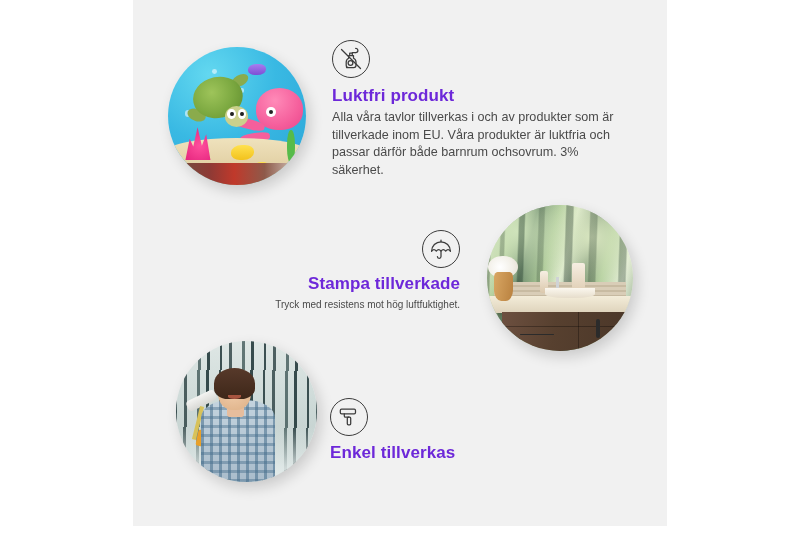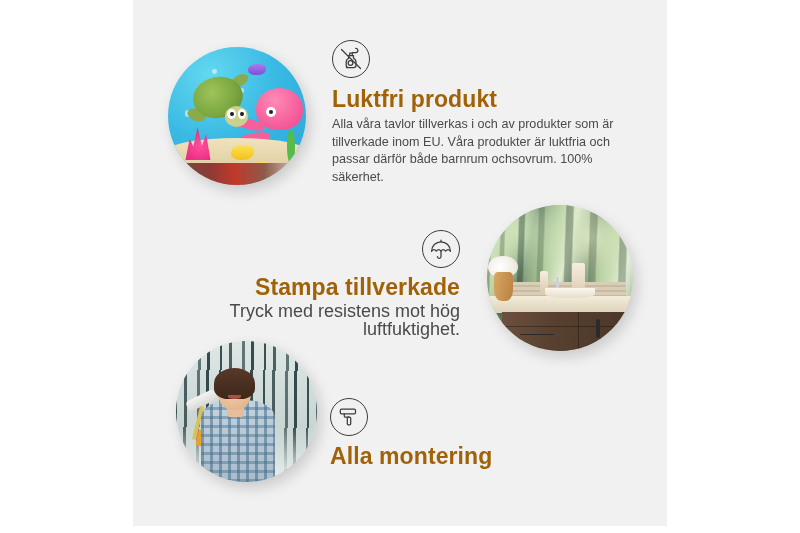--- a/index.html
+++ b/index.html
@@ -241,40 +241,40 @@
     border: 1.6px solid #3c3c3c;
     border-radius: 50%;
     display: flex;
     align-items: center;
     justify-content: center;
     box-sizing: border-box;
   }
   .feat-icon svg { display:block; }
 
   .feat-title {
-    font-size: 23px;
+    font-size: 17px;
     font-weight: bold;
-    color: #a16207;
+    color: #6d28d9;
     letter-spacing: 0.1px;
   }
   .feat-body {
     font-size: 12.6px;
     line-height: 17.6px;
     color: #4a4a4a;
   }
 
   
   #feature-odourless { left: 332px; top: 40px; width: 296px; }
   #feature-odourless .feat-title { margin: 8px 0 3px 0; }
 
   
   #feature-waterproof { left: 212px; top: 230px; width: 248px; text-align: right; }
   #feature-waterproof .feat-icon { margin-left: auto; }
   #feature-waterproof .feat-title { margin: 6px 0 2px 0; }
-  #feature-waterproof .feat-body { font-size: 18px; }
+  #feature-waterproof .feat-body { font-size: 10px; }
 
   
   #feature-easy-mount { left: 330px; top: 398px; width: 230px; }
   #feature-easy-mount .feat-title { margin: 7px 0 2px 0; }
   #feature-easy-mount .feat-body { font-size: 12.8px; }
 </style>
 </head>
 <body>
 
 <div id="page">
@@ -315,21 +315,21 @@
       <svg width="26" height="26" viewBox="0 0 26 26" fill="none" stroke="#3c3c3c" stroke-width="1.25" stroke-linecap="round" stroke-linejoin="round">
         <path d="M8.5 21.5h7.2c1.3 0 2.3-1 2.3-2.3v-3.1c0-1.7-1-3.2-2.5-3.9V9.6h-4.8v2.6c-1.5.7-2.5 2.2-2.5 3.9v3.1c0 1.3 1 2.3 2.3 2.3z"></path>
         <path d="M11.7 9.6V7.2h2.6v2.4"></path>
         <path d="M14.3 6.6h3.4"></path>
         <path d="M17.7 6.6c1.2 0 2.2-.9 2.2-2.1s-1-2.1-2.2-2.1"></path>
         <circle cx="12.5" cy="17" r="2.4"></circle>
         <path d="M3.5 3.5l19 19"></path>
       </svg>
     </div>
     <div class="feat-title">Luktfri produkt</div>
-    <div class="feat-body">Alla våra tavlor tillverkas i och av produkter som är tillverkade inom EU. Våra produkter är luktfria och passar därför både barnrum ochsovrum. 100% säkerhet.</div>
+    <div class="feat-body">Alla våra tavlor tillverkas i och av produkter som är tillverkade inom EU. Våra produkter är luktfria och passar därför både barnrum ochsovrum. 3% säkerhet.</div>
   </div>
 
   <div class="photo-circle" id="circle-bathroom">
     <div class="photo-inner">
       <div class="bath-wall"></div>
       <div class="bath-backsplash"></div>
       <div class="bath-bottle" style="left:36%;bottom:40%;width:6%;height:15%"></div>
       <div class="bath-bottle" style="left:58%;bottom:38%;width:9%;height:22%"></div>
       <div class="bath-faucet"></div>
       <div class="bath-counter"></div>
@@ -374,16 +374,16 @@
   </div>
 
   <div class="feature" id="feature-easy-mount">
     <div class="feat-icon">
       <svg width="26" height="26" viewBox="0 0 26 26" fill="none" stroke="#3c3c3c" stroke-width="1.25" stroke-linecap="round" stroke-linejoin="round">
         <rect x="4.3" y="5.2" width="15.2" height="4.6" rx="1.3"></rect>
         <path d="M8.3 9.8v2.1c0 .7.6 1.3 1.3 1.3h3.2"></path>
         <rect x="11.3" y="13.2" width="3.4" height="7.6" rx="1"></rect>
       </svg>
     </div>
-    <div class="feat-title">Alla montering</div>
+    <div class="feat-title">Enkel tillverkas</div>
   </div>
 
 </div>
 
 </body></html>

